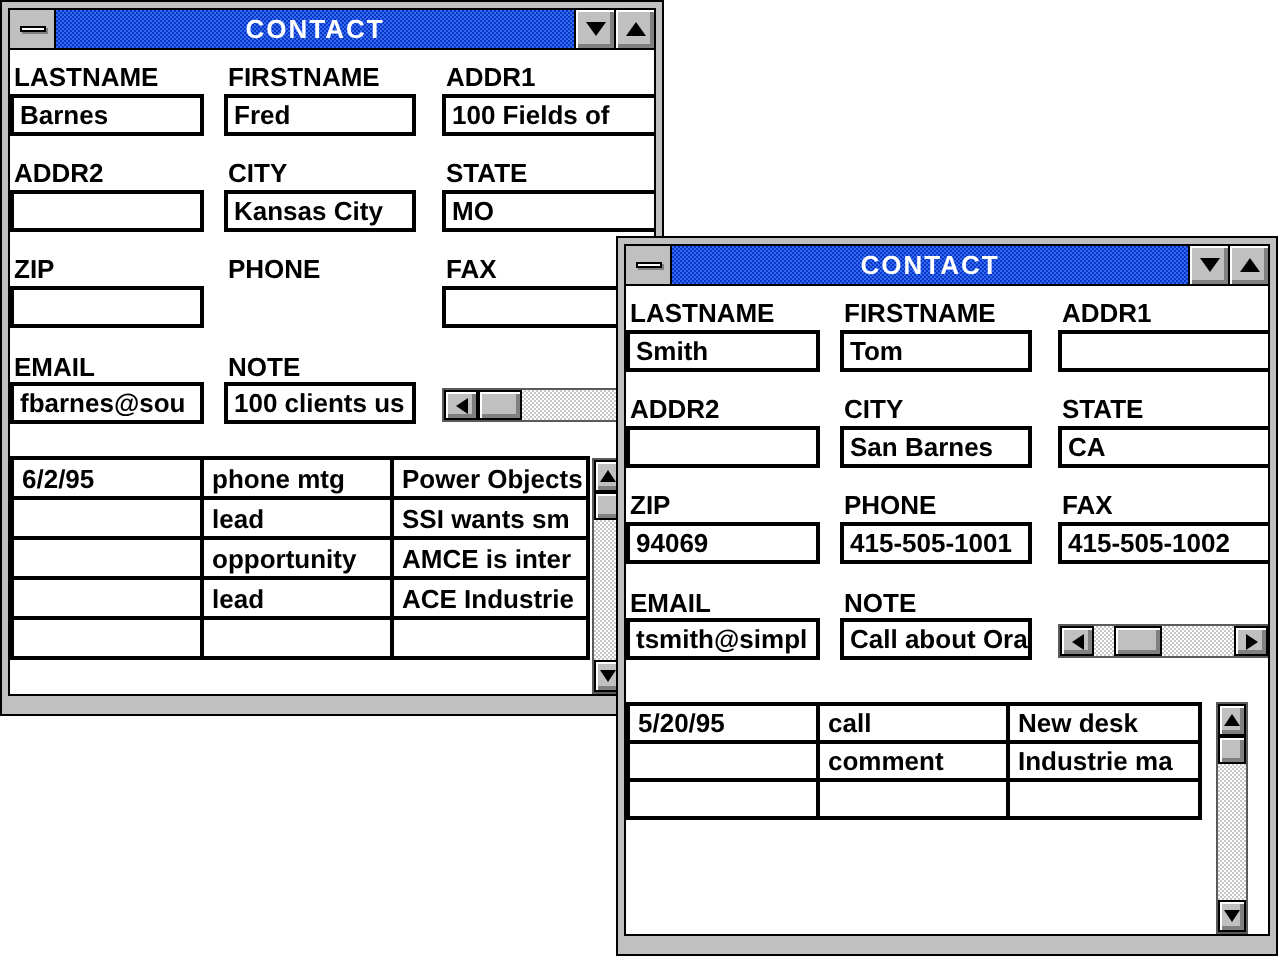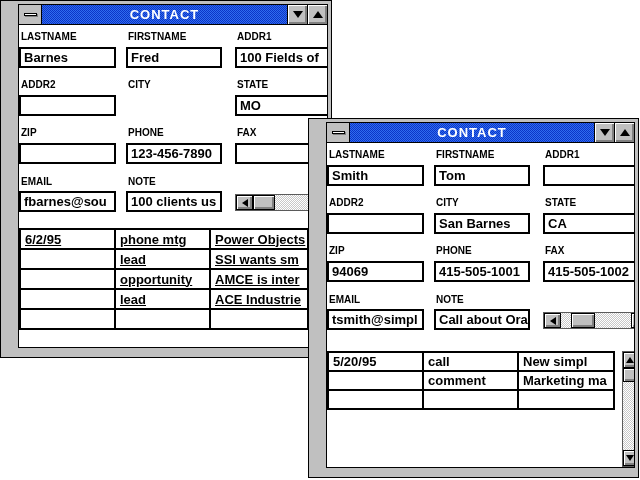--- a/index.html
+++ b/index.html
@@ -10,21 +10,21 @@
     font-family: "Liberation Sans", sans-serif;
   }
   #desktop { position: absolute; inset: 0; background: #ffffff; }
 
   
   .window { position: absolute; background: #c0c0c0; border: 1px solid #000; }
   #win-back  { left: 0px;   top: 0px;   width: 332px; height: 358px; z-index: 1; }
   #win-front { left: 308px; top: 118px; width: 331px; height: 360px; z-index: 2; }
   .inner {
     position: absolute; left: 3px; top: 3px; right: 3px; bottom: 9px;
-    border: 1px solid #000; background: #22c55e; overflow: hidden; margin-left: 14px;
+    border: 1px solid #000; background: #22c55e; overflow: hidden;
   }
   .titlebar {
     position: absolute; left: 0; right: 0; top: 0; height: 20px;
     display: flex; border-bottom: 1px solid #000; background: #c0c0c0;
   }
   .ctrlbox {
     flex: none; width: 23px; background: #c0c0c0; border-right: 1px solid #000;
     display: flex; align-items: center; justify-content: center;
   }
   .ctrl-dash { width: 13px; height: 3px; background: #fff; border: 1px solid #000; box-shadow: 1px 1px 0 #808080; }
@@ -36,21 +36,21 @@
     overflow: hidden; white-space: nowrap;
   }
   .tbtn {
     flex: none; width: 20px; background: #c0c0c0; border-left: 1px solid #000;
     box-shadow: inset 1px 1px 0 #fff, inset -2px -2px 0 #808080;
     display: flex; align-items: center; justify-content: center;
   }
   .content { position: absolute; left: 0; right: 0; top: 20px; bottom: 0; background: #fff; }
 
   
-  .flabel { position: absolute; height: 14px; font-weight: bold; font-size: 10px; color: #000; white-space: nowrap; }
+  .flabel { position: absolute; height: 14px; font-weight: bold; font-size: 13px; color: #000; white-space: nowrap; }
   .fbox {
     position: absolute; height: 21px; border: 2px solid #000; background: #fff;
     font-weight: bold; font-size: 13px; line-height: 17px; padding-left: 3px;
     white-space: nowrap; overflow: hidden;
   }
   .lc0 { left: 2px; }  .lc1 { left: 109px; } .lc2 { left: 218px; }
   .bc0 { left: 0px;  width: 97px; } .bc1 { left: 107px; width: 96px; } .bc2 { left: 216px; width: 113px; }
   .lr0 { top: 6px; }  .lr1 { top: 54px; }  .lr2 { top: 102px; } .lr3 { top: 151px; }
   .br0 { top: 22px; } .br1 { top: 70px; }  .br2 { top: 118px; } .br3 { top: 166px; }
 
@@ -91,21 +91,21 @@
   .tri-sm-down { border-left: 4px solid transparent; border-right: 4px solid transparent; border-top: 6px solid #000; }
   .tri-sm-up   { border-left: 4px solid transparent; border-right: 4px solid transparent; border-bottom: 6px solid #000; }
 
   
   .grid { position: absolute; border-collapse: collapse; table-layout: fixed; background: #fff; }
   .grid td {
     border: 2px solid #000; font-weight: bold; font-size: 13px; color: #000;
     padding: 0 2px 0 4px; white-space: nowrap; overflow: hidden; vertical-align: middle;
   }
   .grid-back  { left: 0; top: 203px; width: 290px; }
-  .grid-back td { height: 20px; text-decoration: underline; }
+  .grid-back td { height: 20px; }
   .grid-front { left: 0; top: 208px; width: 288px; }
   .grid-front td { height: 19px; }
   .grid col.gc0 { width: 95px; }
   .grid col.gc1 { width: 95px; }
 </style>
 </head>
 <body>
 
 <div id="desktop">
 
@@ -131,27 +131,27 @@
         <div class="flabel lc1 lr0">FIRSTNAME</div>
         <div class="flabel lc2 lr0">ADDR1</div>
         <div class="fbox bc1 br0">Fred</div>
         <div class="fbox bc0 br0">Barnes</div>
         <div class="fbox bc2 br0">100 Fields of</div>
 
         <div class="flabel lc0 lr1">ADDR2</div>
         <div class="flabel lc1 lr1">CITY</div>
         <div class="flabel lc2 lr1">STATE</div>
         <div class="fbox bc0 br1"></div>
+        <div class="fbox bc1 br1">Kansas City</div>
         <div class="fbox bc2 br1">MO</div>
 
         <div class="flabel lc0 lr2">ZIP</div>
         <div class="flabel lc1 lr2">PHONE</div>
         <div class="flabel lc2 lr2">FAX</div>
         <div class="fbox bc0 br2"></div>
-        <div class="fbox bc1 br2">123-456-7890</div>
         <div class="fbox bc2 br2"></div>
 
         <div class="flabel lc0 lr3">EMAIL</div>
         <div class="flabel lc1 lr3">NOTE</div>
         <div class="fbox bc0 br3">fbarnes@sou</div>
         <div class="fbox bc1 br3">100 clients us</div>
 
         <div class="sbar h sb-note">
           <div class="sb-btn">
             <div class="tri tri-left"></div>
@@ -272,26 +272,26 @@
         <table class="grid grid-front">
           <colgroup>
               <col class="gc0">
               <col class="gc1">
               <col>
             </colgroup>
           <tbody>
             <tr>
               <td>5/20/95</td>
               <td>call</td>
-              <td>New simpl</td>
+              <td>New desk</td>
             </tr>
             <tr>
               <td></td>
               <td>comment</td>
-              <td>Marketing ma</td>
+              <td>Industrie ma</td>
             </tr>
             <tr>
               <td></td>
               <td></td>
               <td></td>
             </tr>
           </tbody>
         </table>
 
         <div class="sbar v sb-v-front">

